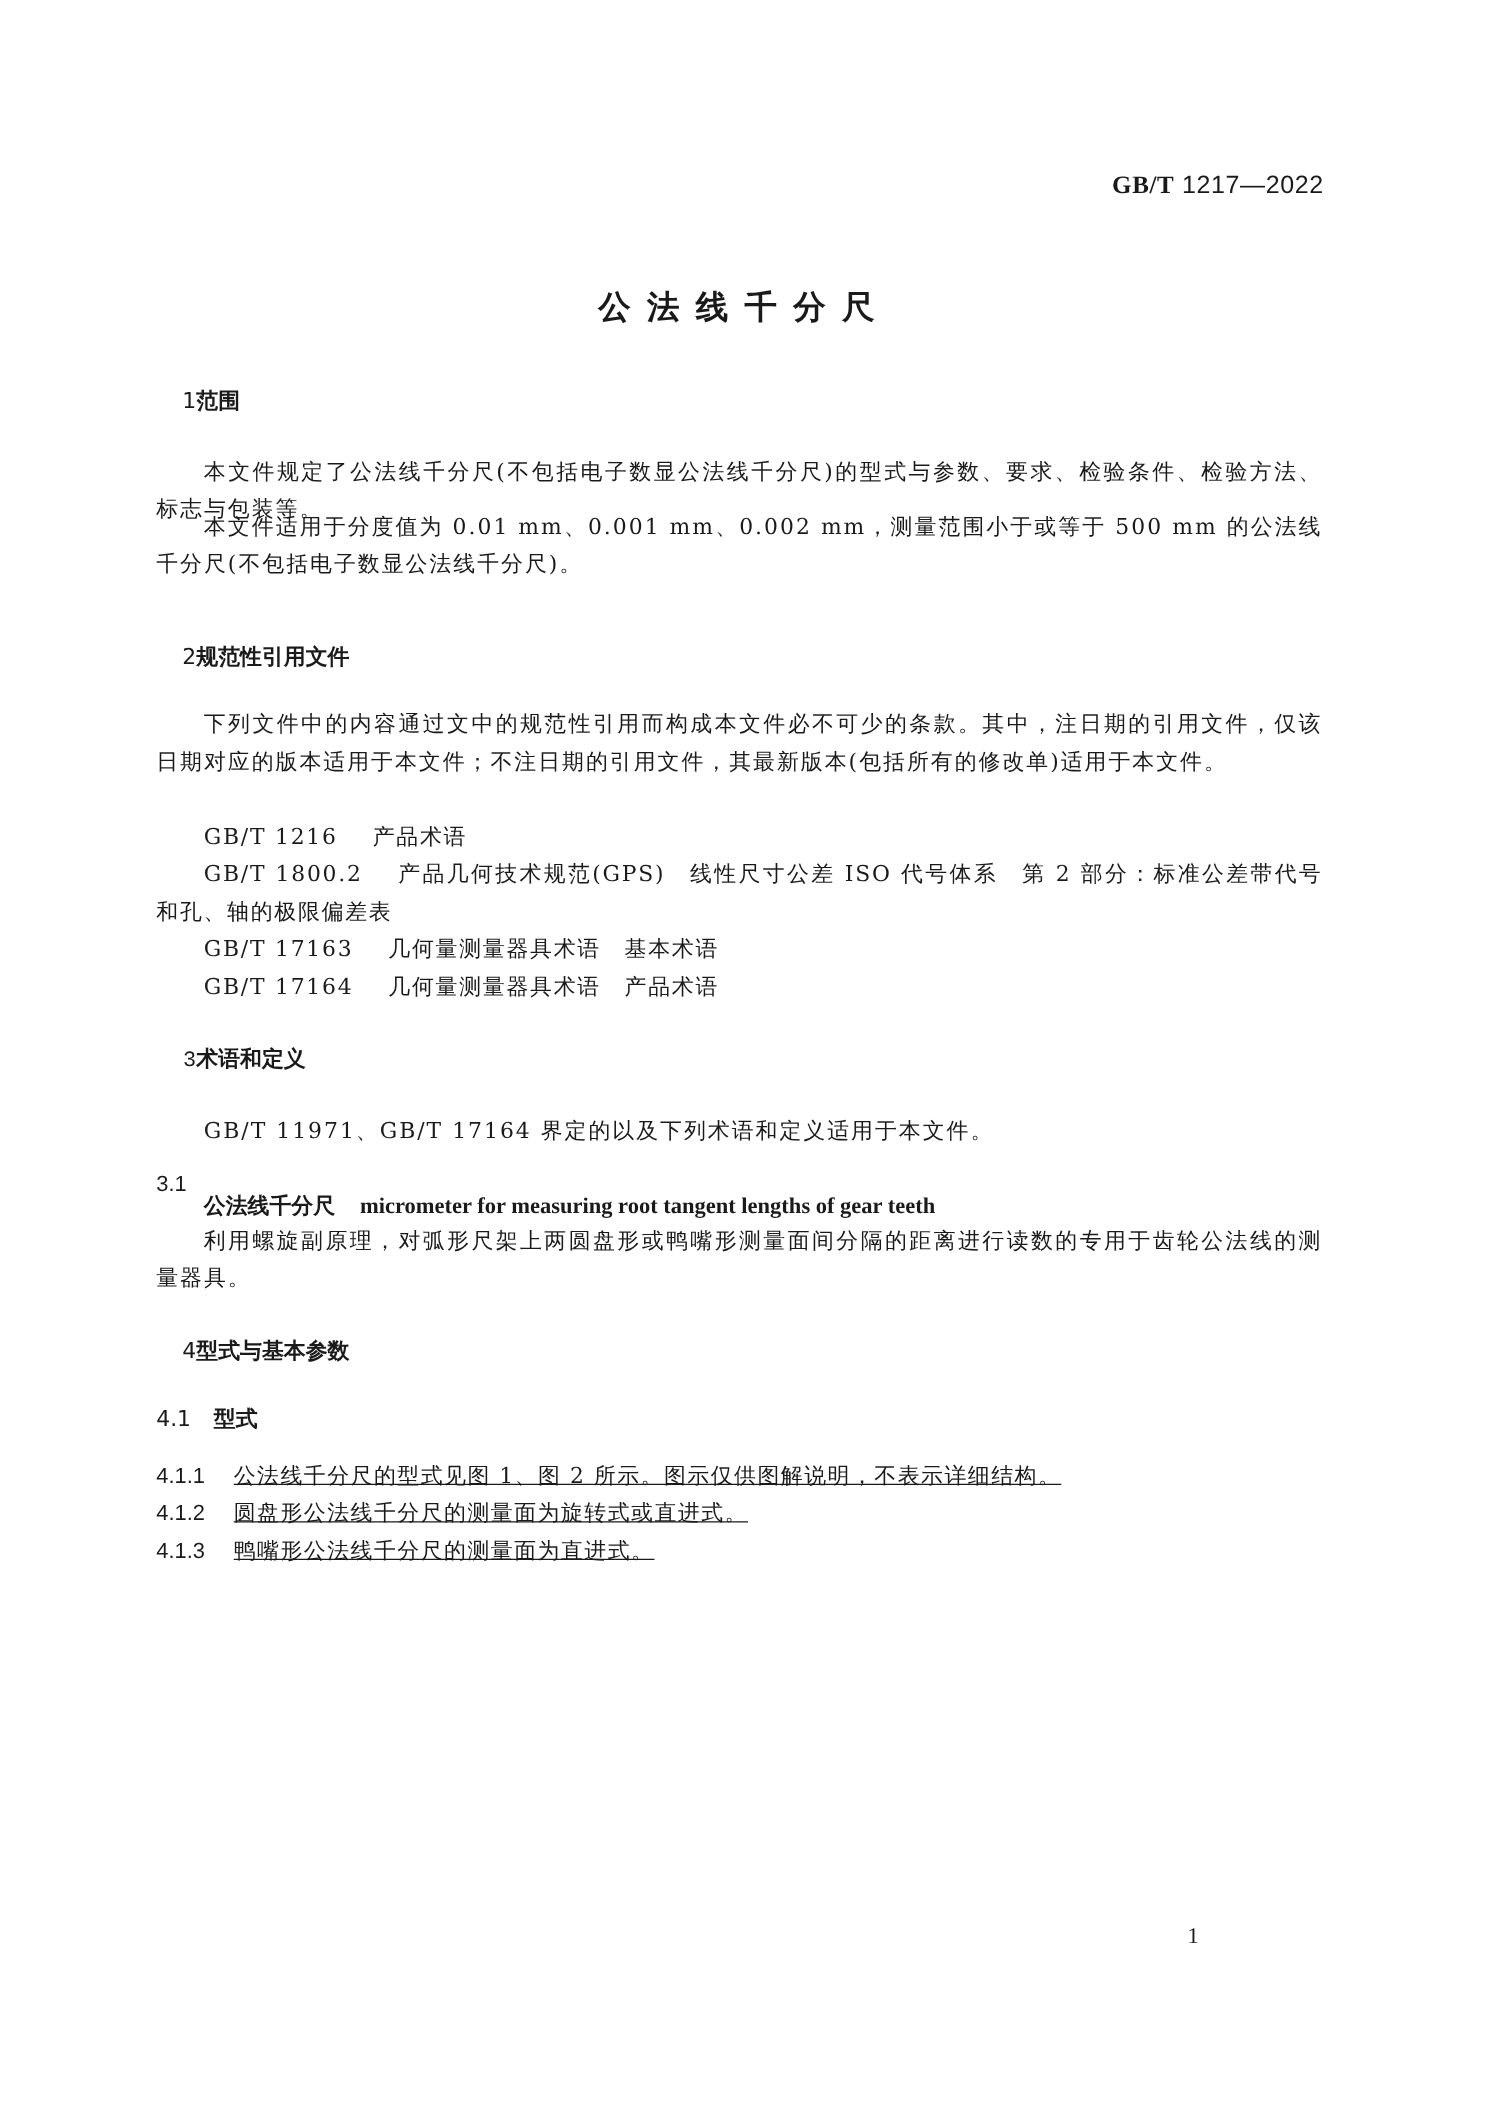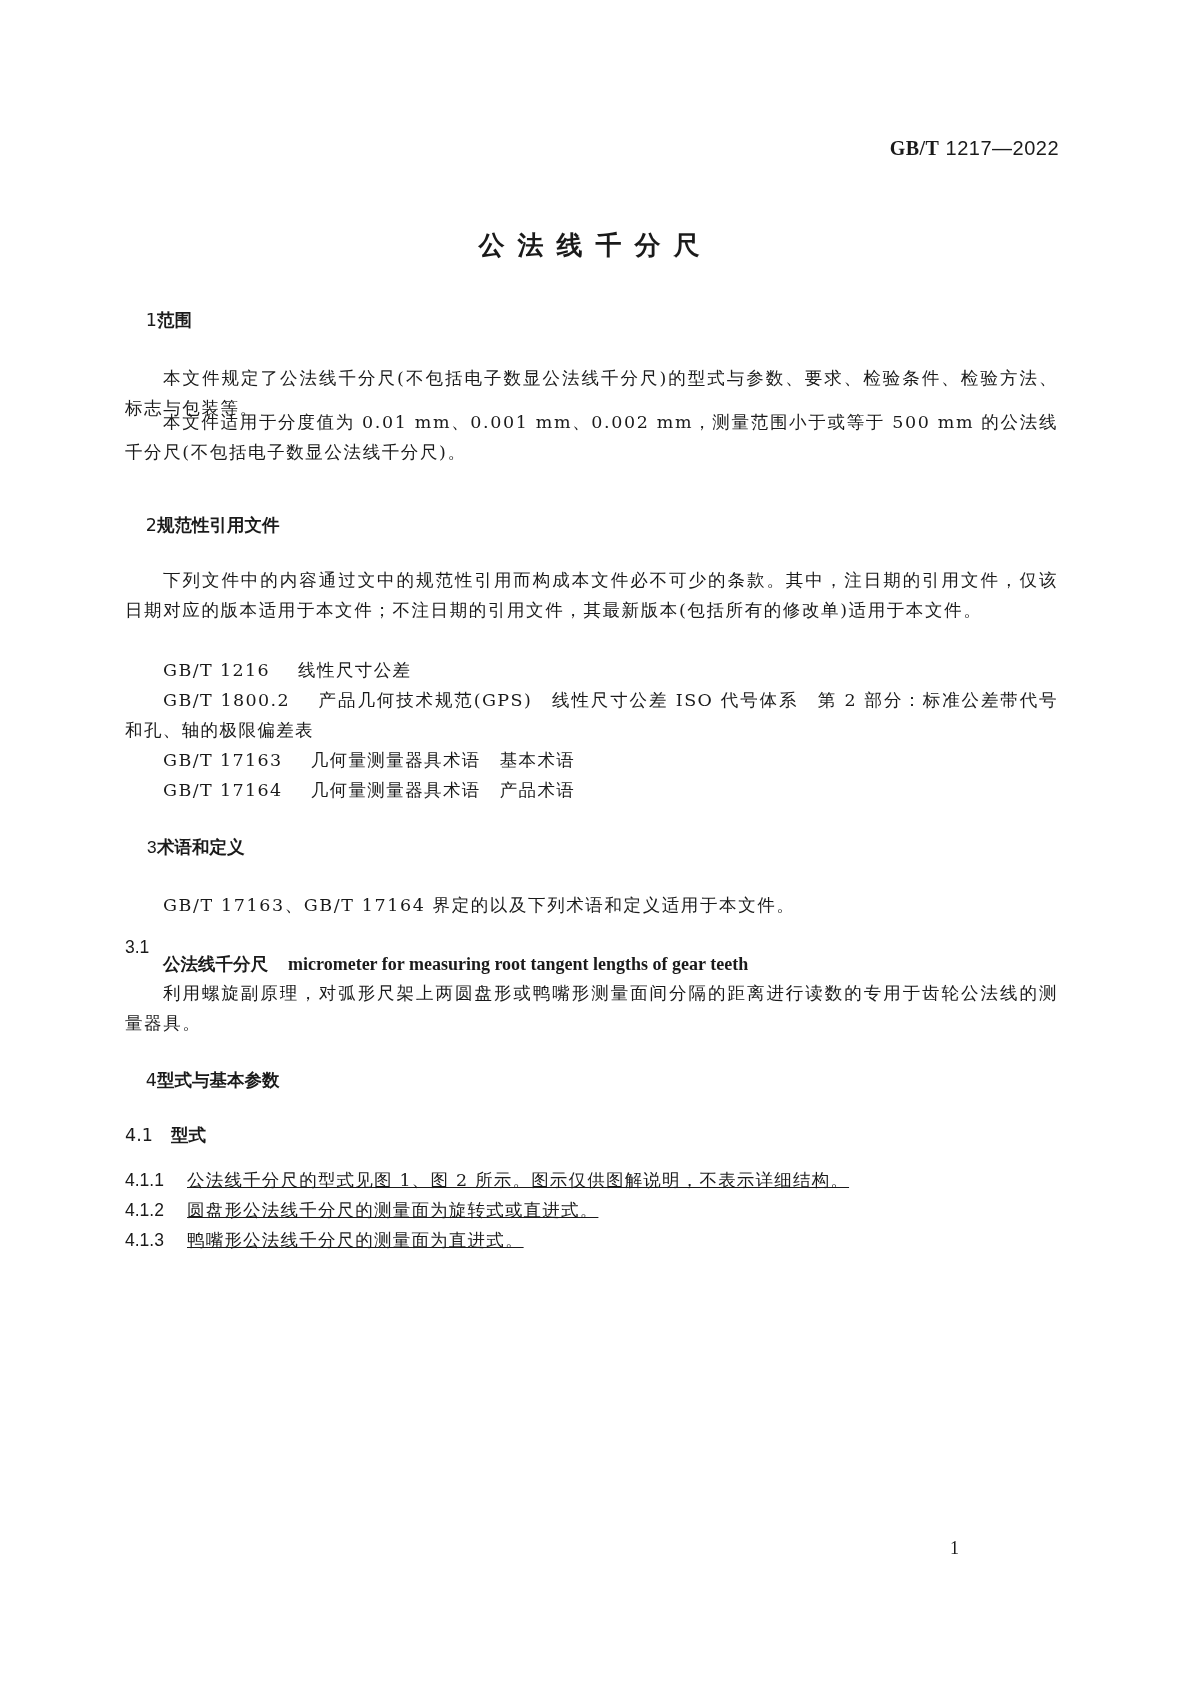--- a/index.html
+++ b/index.html
@@ -76,36 +76,36 @@
 </div>
 <div class="abs para" style="top:363px;">本文件规定了公法线千分尺(不包括电子数显公法线千分尺)的型式与参数、要求、检验条件、检验方法、标志与包装等。</div>
 <div class="abs para" style="top:407px;">本文件适用于分度值为 0.01 mm、0.001 mm、0.002 mm，测量范围小于或等于 500 mm 的公法线千分尺(不包括电子数显公法线千分尺)。</div>
 
 <div class="abs h1" style="top:513px;">
   <span class="num">2</span><span>规范性引用文件</span>
 </div>
 <div class="abs para" style="top:565px;">下列文件中的内容通过文中的规范性引用而构成本文件必不可少的条款。其中，注日期的引用文件，仅该日期对应的版本适用于本文件；不注日期的引用文件，其最新版本(包括所有的修改单)适用于本文件。</div>
 
 <div class="abs ref" style="top:655px;">
-  <span>GB/T 1216</span><span class="gap"></span><span>线性尺寸公差</span>
+  <span>GB/T 1216</span><span class="gap"></span><span>产品术语</span>
 </div>
 <div class="abs ref wrap" style="top:685px;">
   <span>GB/T 1800.2</span><span class="gap"></span><span>产品几何技术规范(GPS)　线性尺寸公差 ISO 代号体系　第 2 部分：标准公差带代号和孔、轴的极限偏差表</span>
 </div>
 <div class="abs ref" style="top:745px;">
   <span>GB/T 17163</span><span class="gap"></span><span>几何量测量器具术语　基本术语</span>
 </div>
 <div class="abs ref" style="top:775px;">
   <span>GB/T 17164</span><span class="gap"></span><span>几何量测量器具术语　产品术语</span>
 </div>
 
 <div class="abs h1" style="top:835px;font-family:Liberation Mono, monospace;">
   <span class="num">3</span><span>术语和定义</span>
 </div>
-<div class="abs para" style="top:890px;">GB/T 17163、GB/T 17164 界定的以及下列术语和定义适用于本文件。</div>
+<div class="abs para" style="top:890px;">GB/T 11971、GB/T 17164 界定的以及下列术语和定义适用于本文件。</div>
 <div class="abs subnum" style="top:925px;margin-top:12px;">3.1</div>
 <div class="abs term" style="top:952px;">
   <span class="zh">公法线千分尺</span><span class="gap" style="width:20px;"></span><span class="en">micrometer for measuring root tangent lengths of gear teeth</span>
 </div>
 <div class="abs para" style="top:978px;">利用螺旋副原理，对弧形尺架上两圆盘形或鸭嘴形测量面间分隔的距离进行读数的专用于齿轮公法线的测量器具。</div>
 
 <div class="abs h1" style="top:1068px;">
   <span class="num">4</span><span>型式与基本参数</span>
 </div>
 <div class="abs h2" style="top:1123px;">

